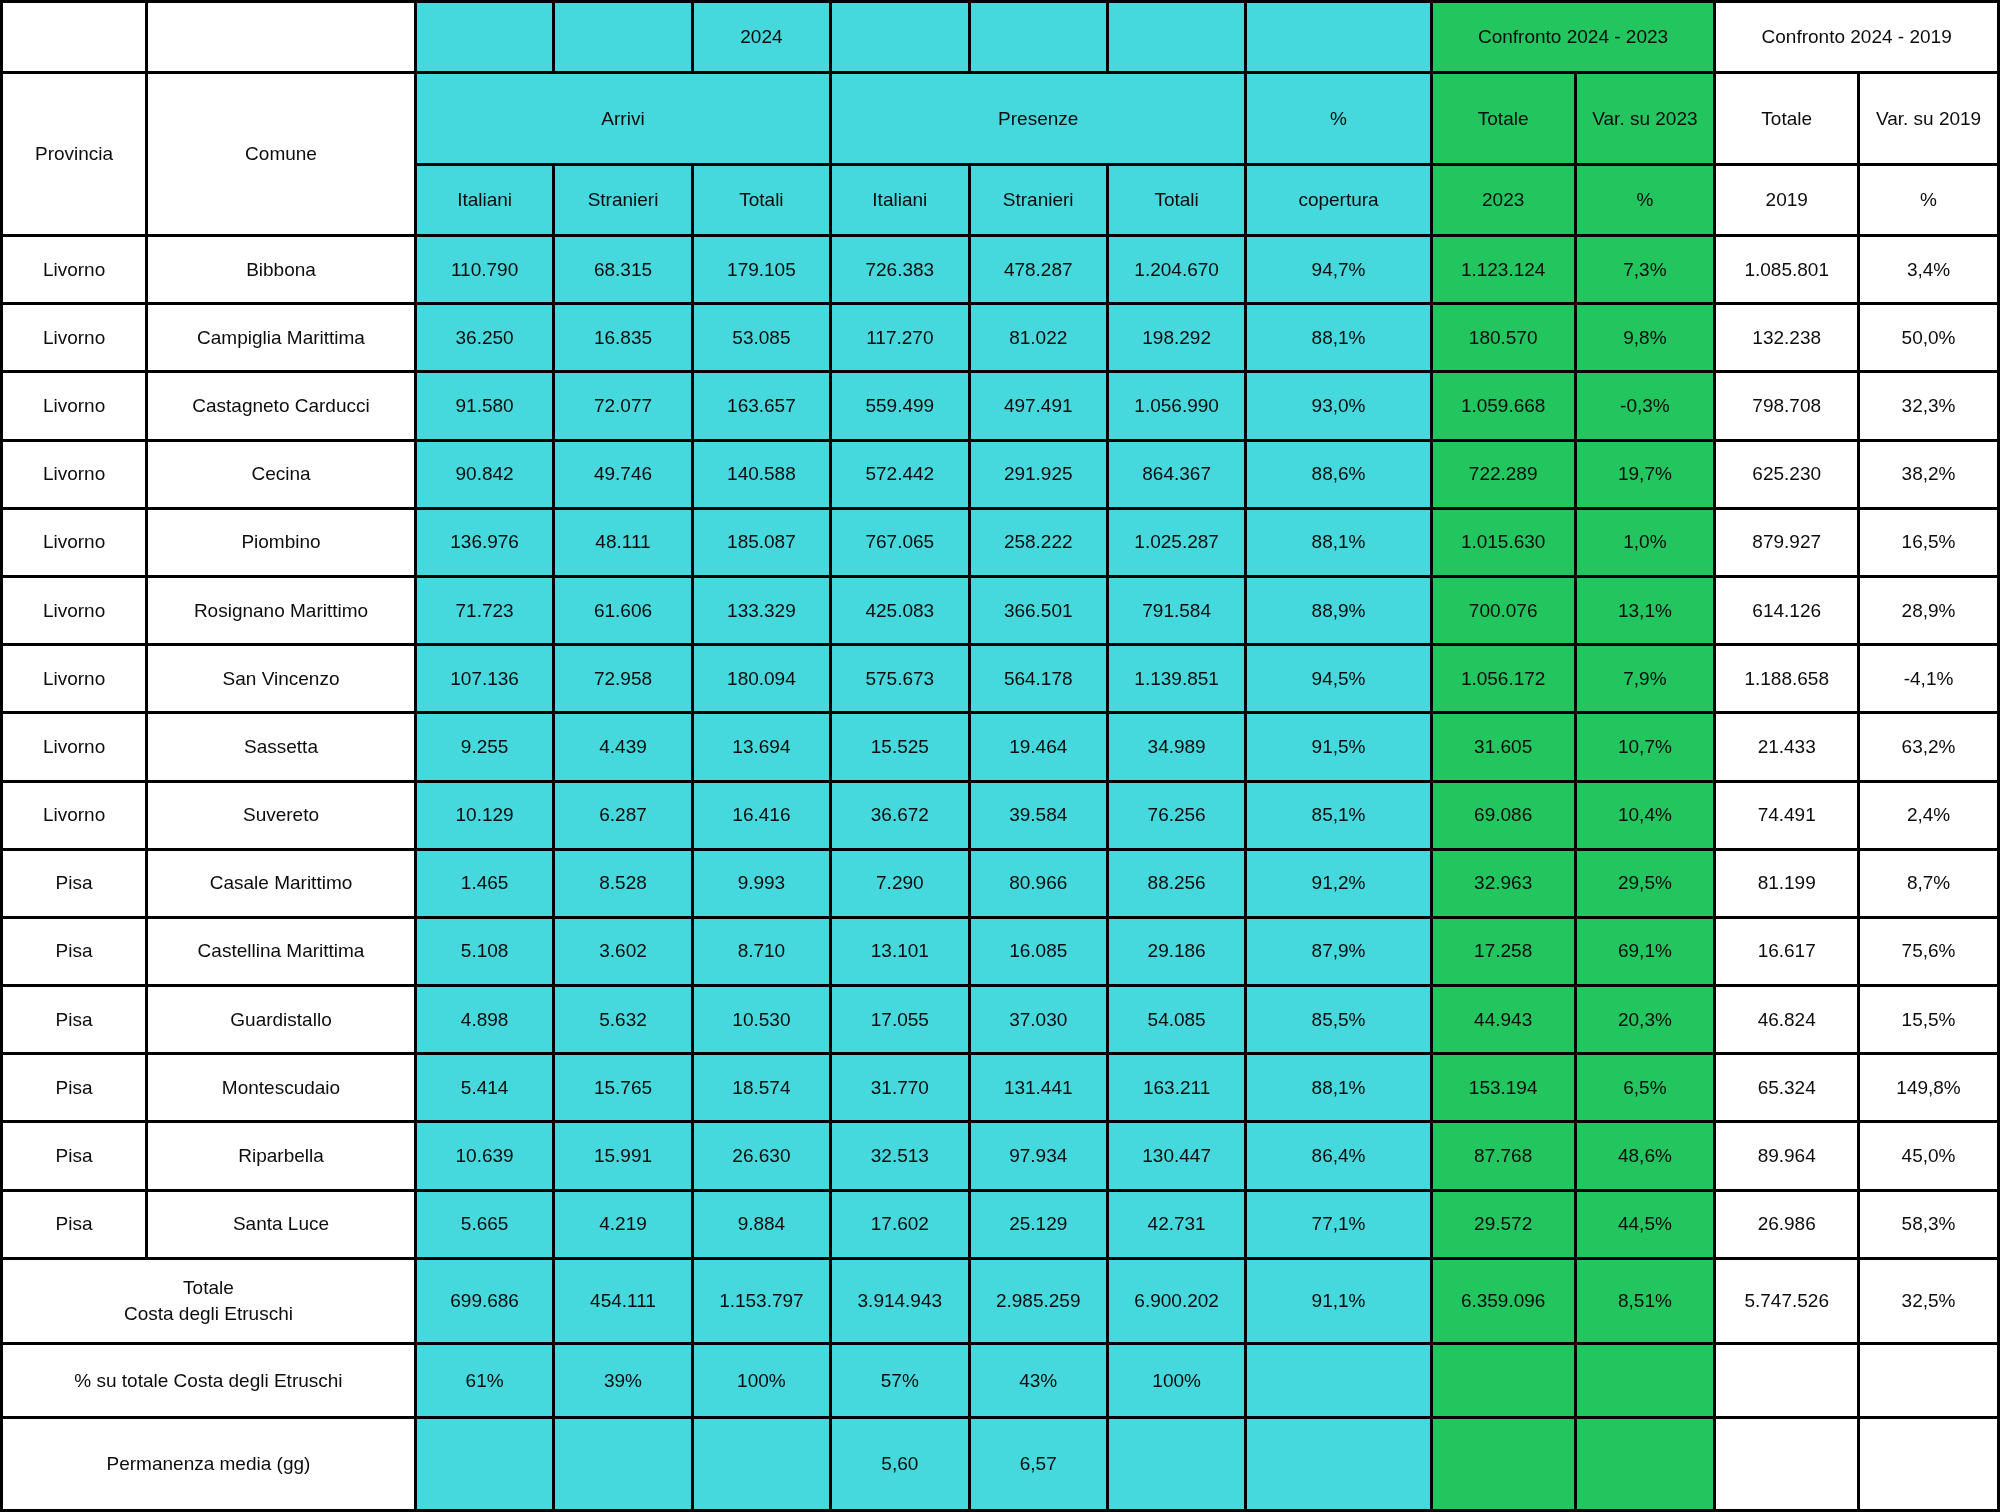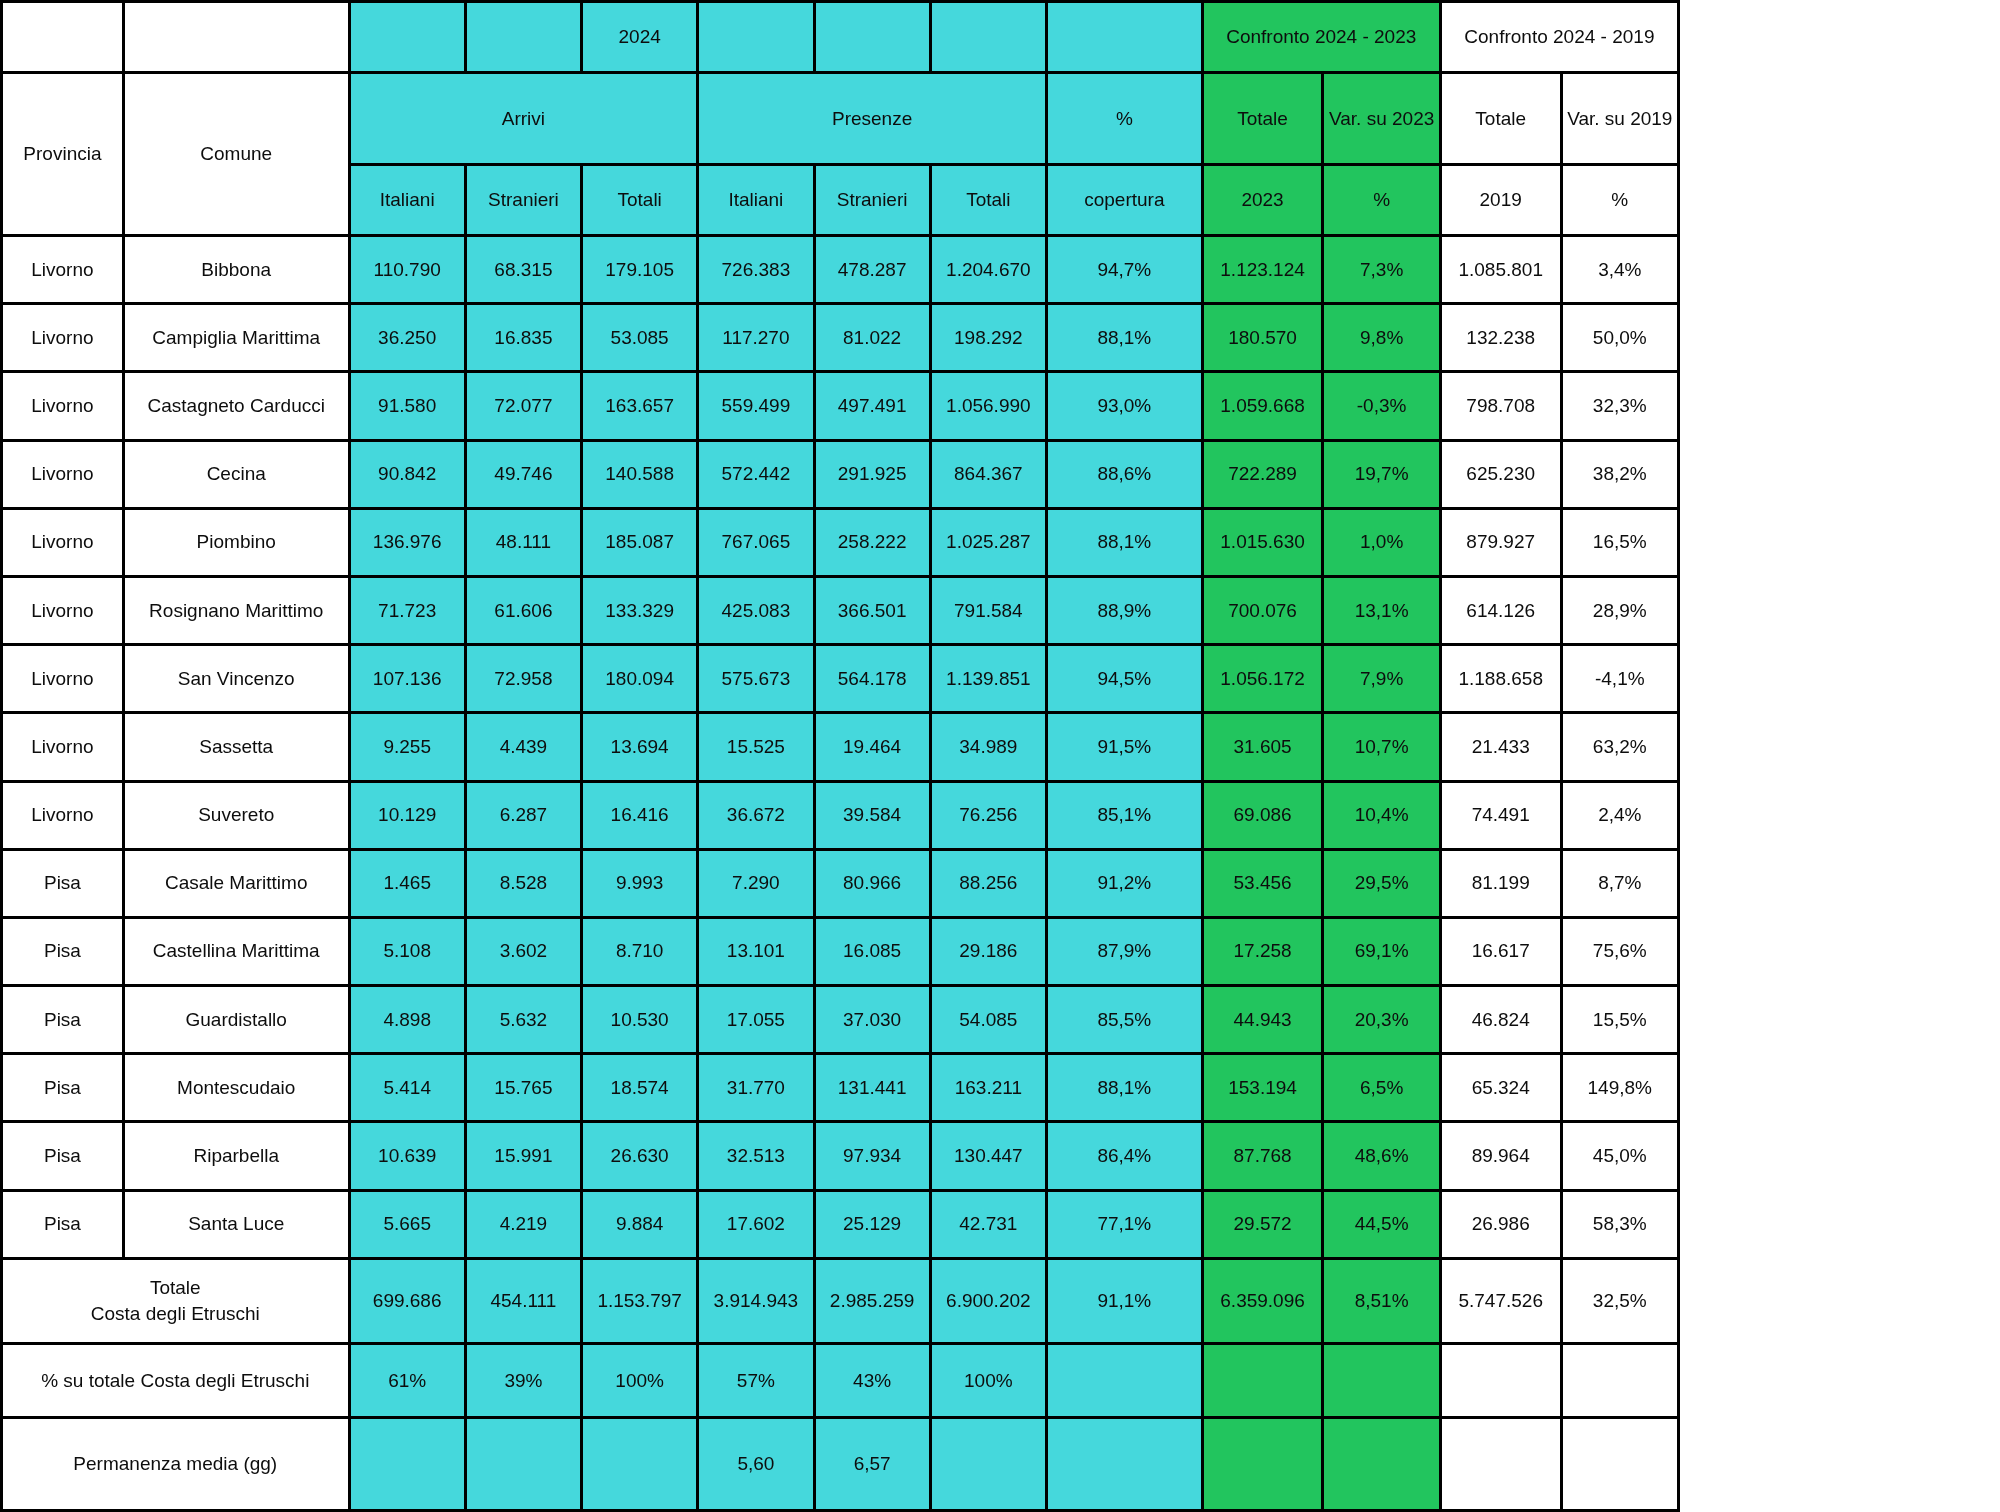--- a/index.html
+++ b/index.html
@@ -8,21 +8,21 @@
     background: #ffffff;
   }
   body {
     width: 2000px;
     height: 1512px;
     font-family: "Liberation Sans", sans-serif;
     color: #0d0d0d;
     overflow: hidden;
   }
   #tourism-table {
-    width: 1680px;
+    width: 2000px;
     height: 1512px;
     border-collapse: collapse;
     table-layout: fixed;
   }
   #tourism-table td, #tourism-table th {
     border: 3px solid #000000;
     text-align: center;
     vertical-align: middle;
     font-size: 19px;
     font-weight: normal;
@@ -263,21 +263,21 @@
       <tr class="row-d">
         <td class="white prov">Pisa</td>
         <td class="white comune">Casale Marittimo</td>
         <td class="cyan num">1.465</td>
         <td class="cyan num">8.528</td>
         <td class="cyan num">9.993</td>
         <td class="cyan num">7.290</td>
         <td class="cyan num">80.966</td>
         <td class="cyan num">88.256</td>
         <td class="cyan num">91,2%</td>
-        <td class="yellow num">53.456</td>
+        <td class="yellow num">32.963</td>
         <td class="yellow num">29,5%</td>
         <td class="white num">81.199</td>
         <td class="white num">8,7%</td>
       </tr>
       <tr class="row-d">
         <td class="white prov">Pisa</td>
         <td class="white comune">Castellina Marittima</td>
         <td class="cyan num">5.108</td>
         <td class="cyan num">3.602</td>
         <td class="cyan num">8.710</td>

